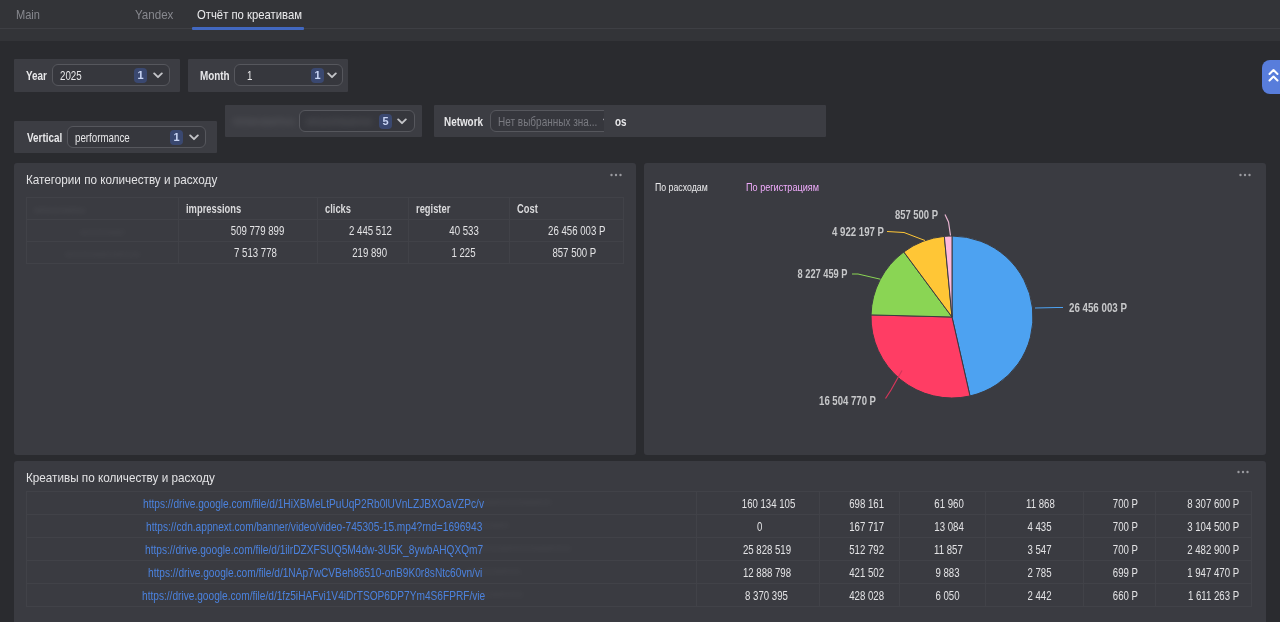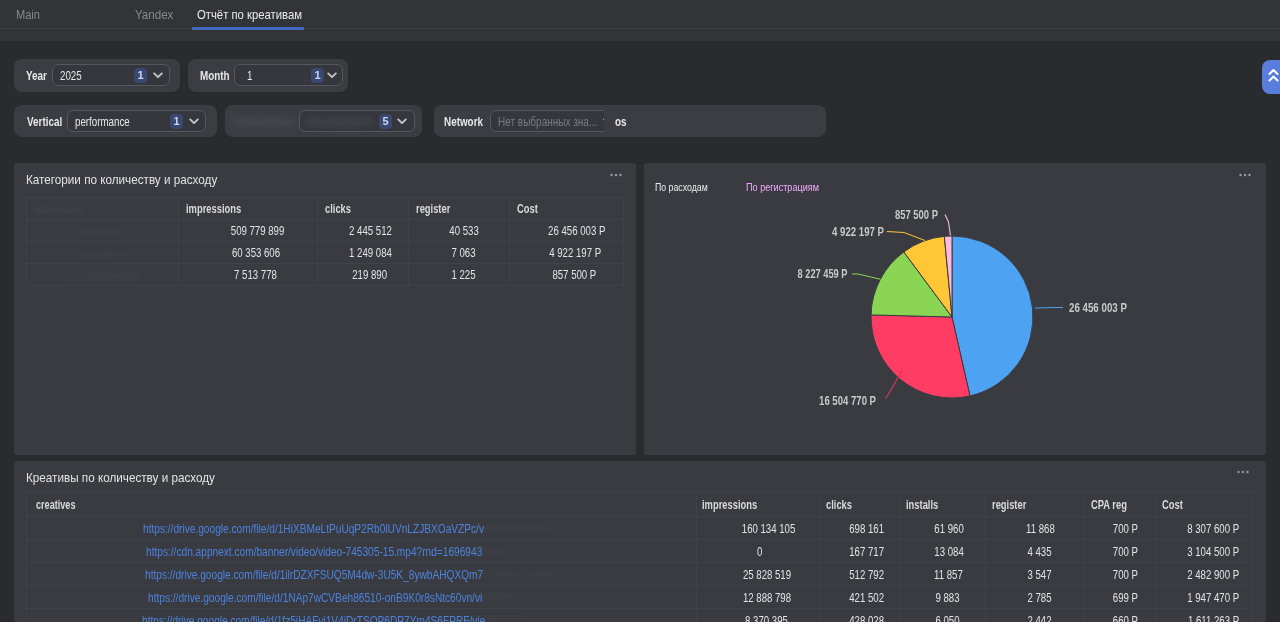--- a/index.html
+++ b/index.html
@@ -7,21 +7,21 @@
 .abs { position:absolute; }
 span.t { display:inline-block; white-space:pre; }
 .oL { transform-origin:0 50%; }
 
 #header { position:absolute; left:0; top:0; width:1280px; height:41px; background:#333438; }
 #tabline { position:absolute; left:0; top:28px; width:1280px; height:1px; background:#3e3f44; }
 .tab { position:absolute; top:7px; font-size:13px; color:#87888e; font-weight:400; }
 .tab.active { color:#ebebed; font-weight:500; }
 #underline { position:absolute; left:192px; top:27px; width:112px; height:3px; background:#4268c0; border-radius:1px; }
 
-.fgroup { position:absolute; background:#3c3d43; border-radius:8px; height:32px; top:105px; }
+.fgroup { position:absolute; background:#3c3d43; border-radius:1px; height:32px; top:105px; }
 .r1 { top:59px !important; height:33px; }
 .flabel { position:absolute; font-size:13px; font-weight:700; color:#e8e8ea; top:9px; transform:scaleX(0.76); transform-origin:0 50%; }
 .fselect { position:absolute; top:5px; height:22px; border:1px solid #56575d; border-radius:6px; background:#36373d; }
 .fval { position:absolute; top:3px; font-size:13px; color:#e8e8ea; transform:scaleX(0.75); transform-origin:0 50%; }
 .fph { position:absolute; top:3px; font-size:13px; color:#797a80; white-space:pre; transform:scaleX(0.77); transform-origin:0 50%; }
 .badge { position:absolute; top:3px; width:13px; height:15px; background:#3a4870; color:#c9d5f4; font-size:11px; font-weight:700; border-radius:4px; text-align:center; line-height:15px; }
 .chev { position:absolute; top:7px; width:10px; height:7px; }
 .blur1 { position:absolute; filter:blur(3px); color:#8a8b90; font-size:11px; overflow:hidden; white-space:nowrap; opacity:.4; }
 
 .panel { position:absolute; background:#3a3b41; border-radius:3px; }
@@ -65,21 +65,21 @@
   <span class="flabel" style="left:12px;">Month</span>
   <div class="fselect" style="left:46px; width:109px;">
     <span class="fval" style="left:12px;">1</span>
     <span class="badge" style="left:76px;">1</span>
     <svg class="chev" style="left:92px;" viewBox="0 0 10 7">
         <path d="M1.2 1.4 L5 5.2 L8.8 1.4" fill="none" stroke="#c3c4c8" stroke-width="1.9" stroke-linecap="round" stroke-linejoin="round"></path>
       </svg>
   </div>
 </div>
 
-<div class="fgroup" style="left:14px; width:203px;">
+<div class="fgroup" style="left:14px; width:203px;margin-top:16px;">
   <span class="flabel" style="left:13px;">Vertical</span>
   <div class="fselect" style="left:53px; width:139px;text-decoration:underline;">
     <span class="fval" style="left:7px;">performance</span>
     <span class="badge" style="left:102px;">1</span>
     <svg class="chev" style="left:121px;" viewBox="0 0 10 7">
         <path d="M1.2 1.4 L5 5.2 L8.8 1.4" fill="none" stroke="#c3c4c8" stroke-width="1.9" stroke-linecap="round" stroke-linejoin="round"></path>
       </svg>
   </div>
 </div>
 <div class="fgroup" style="left:225px; width:197px;">
@@ -136,27 +136,20 @@
           <th><span class="t">clicks</span></th>
           <th><span class="t">register</span></th>
           <th><span class="t">Cost</span></th>
         </tr>
     <tr>
           <td class="l"><span class="smudge">wnuvmwan</span></td>
           <td><span class="t">509 779 899</span></td>
           <td><span class="t">2 445 512</span></td>
           <td><span class="t">40 533</span></td>
           <td><span class="t">26 456 003 P</span></td>
-        </tr>
-    <tr>
-          <td class="l"><span class="smudge">mnwvawmuvn</span></td>
-          <td><span class="t">60 353 606</span></td>
-          <td><span class="t">1 249 084</span></td>
-          <td><span class="t">7 063</span></td>
-          <td><span class="t">4 922 197 P</span></td>
         </tr>
     <tr>
           <td class="l"><span class="smudge">wnuvmwanvwmuw</span></td>
           <td><span class="t">7 513 778</span></td>
           <td><span class="t">219 890</span></td>
           <td><span class="t">1 225</span></td>
           <td><span class="t">857 500 P</span></td>
         </tr>
   </tbody>
     </table>
@@ -208,29 +201,20 @@
     <colgroup>
         <col style="width:670px">
         <col style="width:123px">
         <col style="width:80px">
         <col style="width:86px">
         <col style="width:98px">
         <col style="width:72px">
         <col style="width:96px">
       </colgroup>
     <tbody>
-        <tr style="height:25px;">
-          <th style="padding-left:9px;"><span class="t" style="transform:scaleX(0.70);">creatives</span></th>
-          <th style="padding-left:5px;"><span class="t">impressions</span></th>
-          <th><span class="t">clicks</span></th>
-          <th><span class="t">installs</span></th>
-          <th><span class="t">register</span></th>
-          <th style="padding-left:7px;"><span class="t">CPA reg</span></th>
-          <th><span class="t">Cost</span></th>
-        </tr>
     <tr style="height:23px;">
           <td class="l" style="padding-left:9px;"><a class="lnk">https://drive.google.com/file/d/1HiXBMeLtPuUqP2Rb0lUVnLZJBXOaVZPc/v</a><span class="sm2" style="left:432px; width:92px;">wmnuvawnmuvwawmnuvawnm</span></td>
           <td><span class="t">160 134 105</span></td>
           <td><span class="t">698 161</span></td>
           <td><span class="t">61 960</span></td>
           <td><span class="t">11 868</span></td>
           <td><span class="t">700 P</span></td>
           <td><span class="t">8 307 600 P</span></td>
         </tr>
     <tr style="height:23px;">

